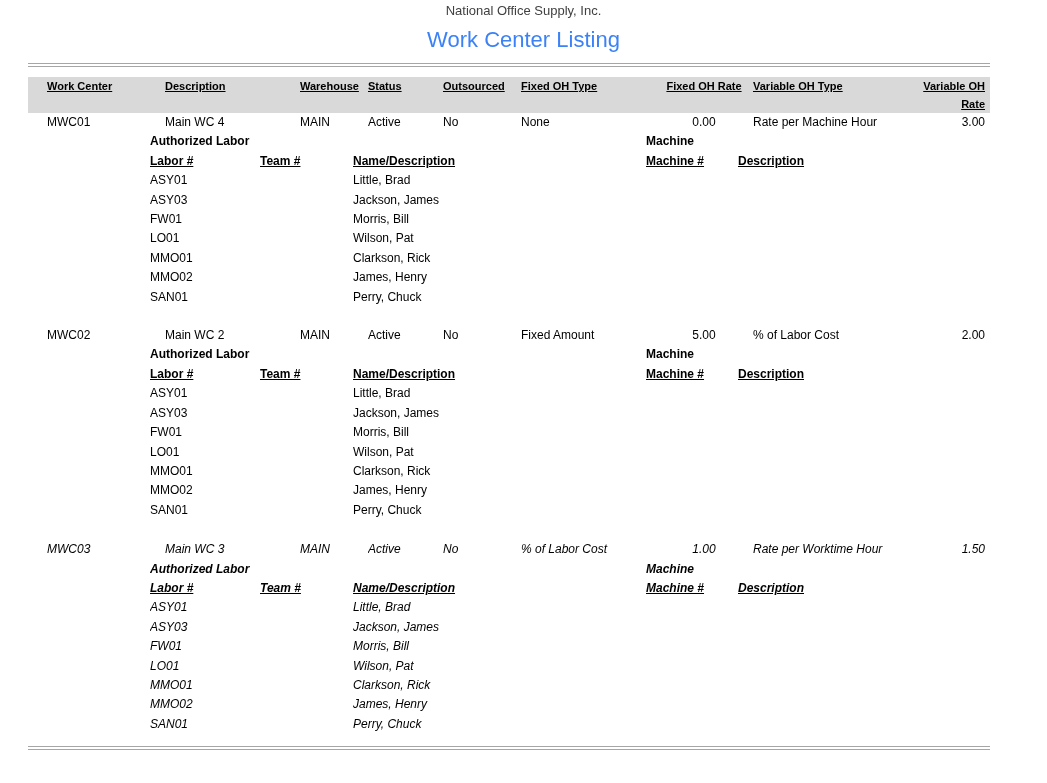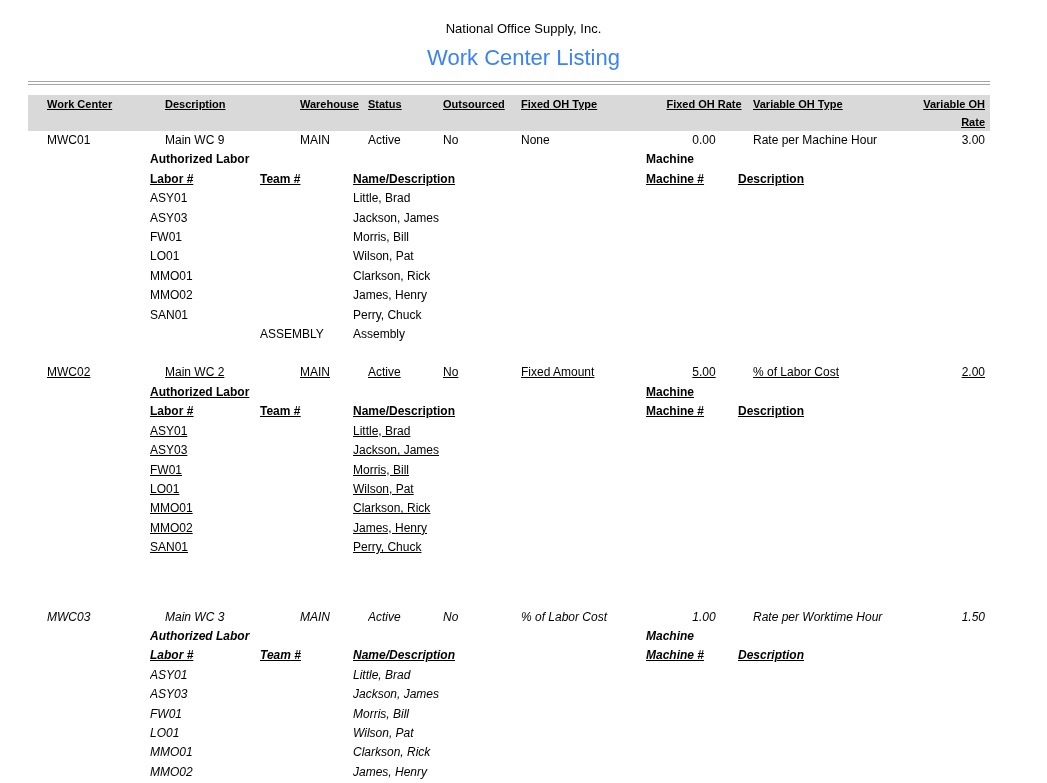--- a/index.html
+++ b/index.html
@@ -1,36 +1,36 @@
 <!DOCTYPE html>
 <html><head>
 <meta charset="utf-8">
 <style>
   html,body{margin:0;padding:0;background:#fff;}
   body{font-family:"Liberation Sans",sans-serif;color:#000;}
   .page{width:1047px;height:783px;overflow:hidden;background:#fff;position:relative;}
   .report-head{text-align:center;}
-  .company{padding-top:21px;font-size:13px;line-height:15px;color:#000000;}
+  .company{padding-top:3px;font-size:13px;line-height:15px;color:#404040;}
   .title{font-size:22px;line-height:26px;margin:9px 0 10px 0;font-weight:400;color:#3b82f6;}
   .body-area{margin-left:28px;margin-right:57px;}
   .rule{height:2px;border-top:1px solid #a6a6a6;border-bottom:1px solid #a6a6a6;margin-bottom:10px;}
   .bottom-rule{height:2px;border-top:1px solid #a6a6a6;border-bottom:1px solid #a6a6a6;}
   .main-grid{display:grid;grid-template-columns:118px 135px 68px 75px 78px 140px 92px 158px 1fr;padding-left:19px;}
   .sub-grid{display:grid;grid-template-columns:118px 110px 93px 293px 92px 1fr;padding-left:4px;}
   .row{font-size:12px;line-height:19.4px;min-height:19.4px;}
   .row span{white-space:nowrap;overflow:hidden;}
   .hdr{background:#d9d9d9;font-weight:700;font-size:11px;line-height:18px;min-height:18px;}
   .hdr span{text-decoration:underline;}
   .bold{font-weight:700;}
   .u{text-decoration:underline;}
   .num{text-align:center;padding-right:6px;}
   .num2{text-align:right;padding-right:5px;}
   .span3{grid-column:2 / span 3;}
   #blocks .block:nth-child(1){margin-bottom:19px;}
-  #blocks .block:nth-child(2){margin-bottom:50px;text-decoration:underline;}
+  #blocks .block:nth-child(2){margin-bottom:20px;}
   #blocks .block:nth-child(3){margin-bottom:12px;font-style:italic;}
 </style>
 </head>
 <body>
 
 <div class="page">
   <div class="report-head">
     <div class="company">National Office Supply, Inc.</div>
     <div class="title">Work Center Listing</div>
   </div>
@@ -47,21 +47,21 @@
       <span>Fixed OH Type</span>
       <span class="num">Fixed OH Rate</span>
       <span>Variable OH Type</span>
       <span class="num2">Variable OH Rate</span>
     </div>
 
     <div id="blocks">
   <section class="block">
     <div class="main-grid row">
       <span>MWC01</span>
-      <span>Main WC 9</span>
+      <span>Main WC 4</span>
       <span>MAIN</span>
       <span>Active</span>
       <span>No</span>
       <span>None</span>
       <span class="num">0.00</span>
       <span>Rate per Machine Hour</span>
       <span class="num2">3.00</span>
     </div>
 
     <div class="sub-grid row">
@@ -137,28 +137,20 @@
 
   <div class="sub-grid row">
     <span></span>
     <span>SAN01</span>
     <span></span>
     <span>Perry, Chuck</span>
     <span></span>
     <span></span>
   </div>
 
-  <div class="sub-grid row">
-    <span></span>
-    <span></span>
-    <span>ASSEMBLY</span>
-    <span>Assembly</span>
-    <span></span>
-    <span></span>
-  </div>
 </div>
   </section>
 
   <section class="block">
     <div class="main-grid row">
       <span>MWC02</span>
       <span>Main WC 2</span>
       <span>MAIN</span>
       <span>Active</span>
       <span>No</span>

